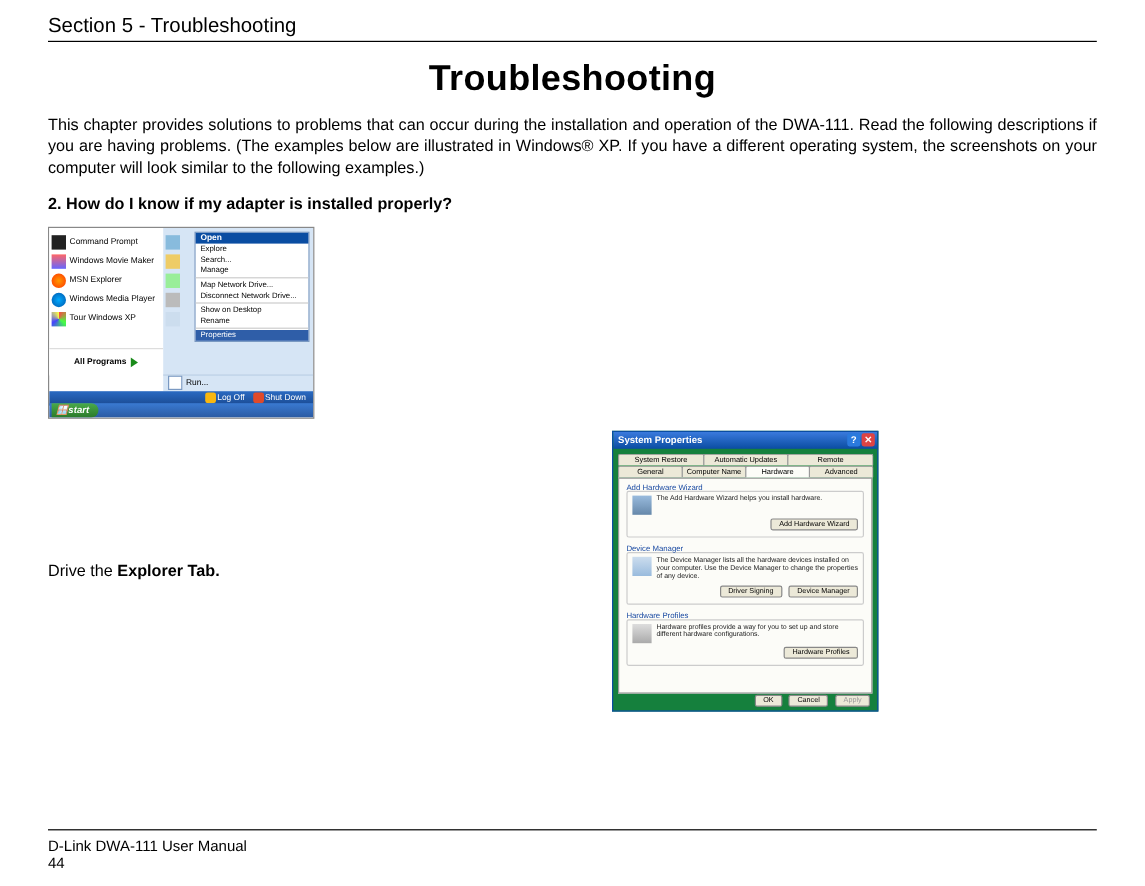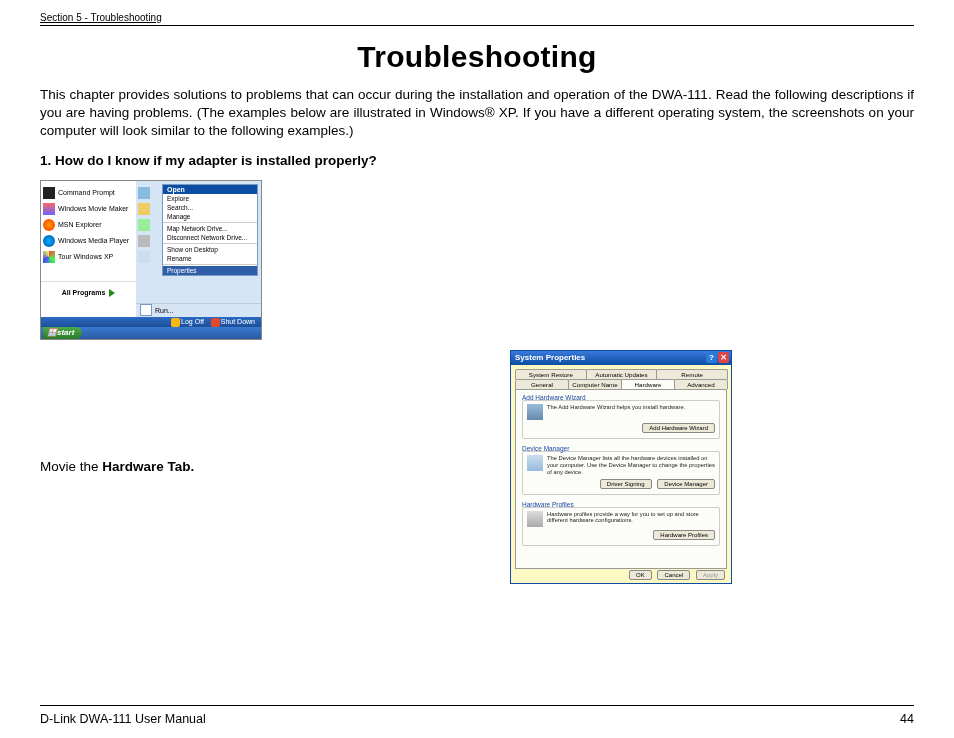--- a/index.html
+++ b/index.html
@@ -13,23 +13,22 @@
     box-sizing: border-box;
     padding: 12px 40px 12px 40px;
     position: relative;
   }
   .hr {
     border: none;
     border-top: 1.5px solid #000;
     margin: 2px 0 6px 0;
   }
   .section-header {
-    font-size: 10px;
+    font-size: 17px;
     margin-bottom: 2px;
-    text-decoration: underline;
   }
   .page-title {
     text-align: center;
     font-size: 30px;
     font-weight: bold;
     margin: 14px 0 12px 0;
     font-family: "Arial Narrow", Arial, sans-serif;
     letter-spacing: 0.3px;
   }
   .intro {
@@ -195,21 +194,21 @@
     display: flex;
     align-items: center;
     border-radius: 0 6px 6px 0;
   }
 
   
   .screenshot-sysprop {
     width: 220px;
     height: 232px;
     border: 1px solid #0a4da2;
-    background: #fef9c3;
+    background: #15803d;
     font-size: 6.5px;
     position: relative;
     overflow: hidden;
   }
   .sp-title {
     background: linear-gradient(#3a7add, #0a4da2);
     color: #fff;
     height: 14px;
     display: flex;
     align-items: center;
@@ -314,33 +313,34 @@
     position: absolute;
     left: 40px;
     right: 40px;
     bottom: 12px;
   }
   .footer-row {
     display: flex;
     justify-content: space-between;
     font-size: 12.5px;
     margin-top: 4px;
+    flex-direction: column;
   }
 </style>
 </head>
 <body>
 
 <div class="section-header">Section 5 - Troubleshooting</div>
 <hr class="hr">
 
 <div class="page-title">Troubleshooting</div>
 
 <div class="intro">This chapter provides solutions to problems that can occur during the installation and operation of the DWA-111.  Read the following descriptions if you are having problems.  (The examples below are illustrated in Windows® XP.  If you have a different operating system, the screenshots on your computer will look similar to the following examples.)</div>
 
-<div class="q1">1.  How do I know if my adapter is installed properly?</div>
+<div class="q1">2.  How do I know if my adapter is installed properly?</div>
 
 <div class="row">
   <div class="screenshot-start">
     <div class="sm-left">
       <div class="sm-item">
           <span class="sm-ico" style="background:#222"></span>
           <span>Command Prompt</span>
         </div>
       <div class="sm-item">
           <span class="sm-ico" style="background:linear-gradient(#f66,#66f)"></span>
@@ -406,21 +406,21 @@
       <span class="btn-ico" style="background:#e04a2a"></span><span>Shut Down</span>
     </div>
     <div class="sm-taskbar">
       <span class="start-btn">🪟 <span style="font-style:italic">start</span></span>
     </div>
   </div>
 </div>
 
 <div class="row">
   <div class="text">
-    <span>Movie the </span><b>Hardware Tab.</b>
+    <span>Drive the </span><b>Explorer Tab.</b>
   </div>
   <div class="screenshot-sysprop">
     <div class="sp-title">
       <span>System Properties</span>
       <span class="winbtns">
         <span class="wbtn" style="background:#2a7add">?</span>
         <span class="wbtn" style="background:#d44">✕</span>
       </span>
     </div>
     <div class="sp-tabs">

